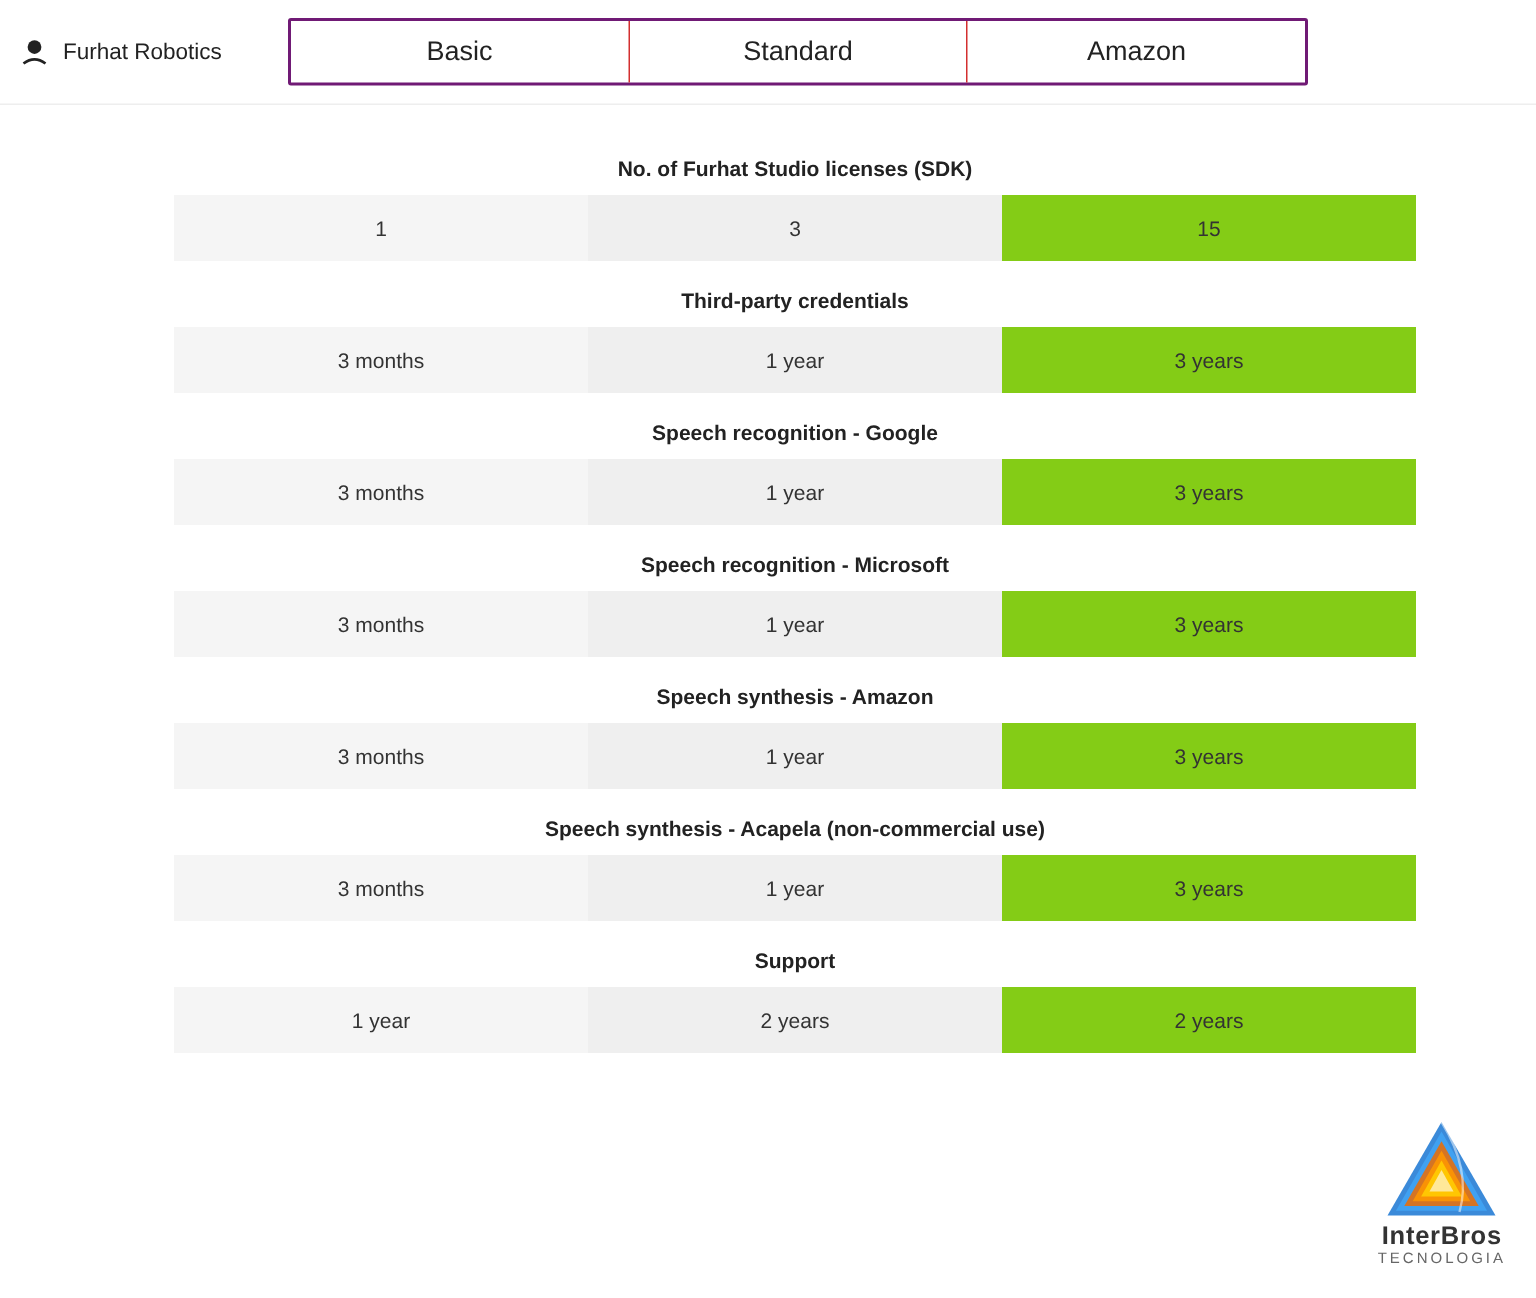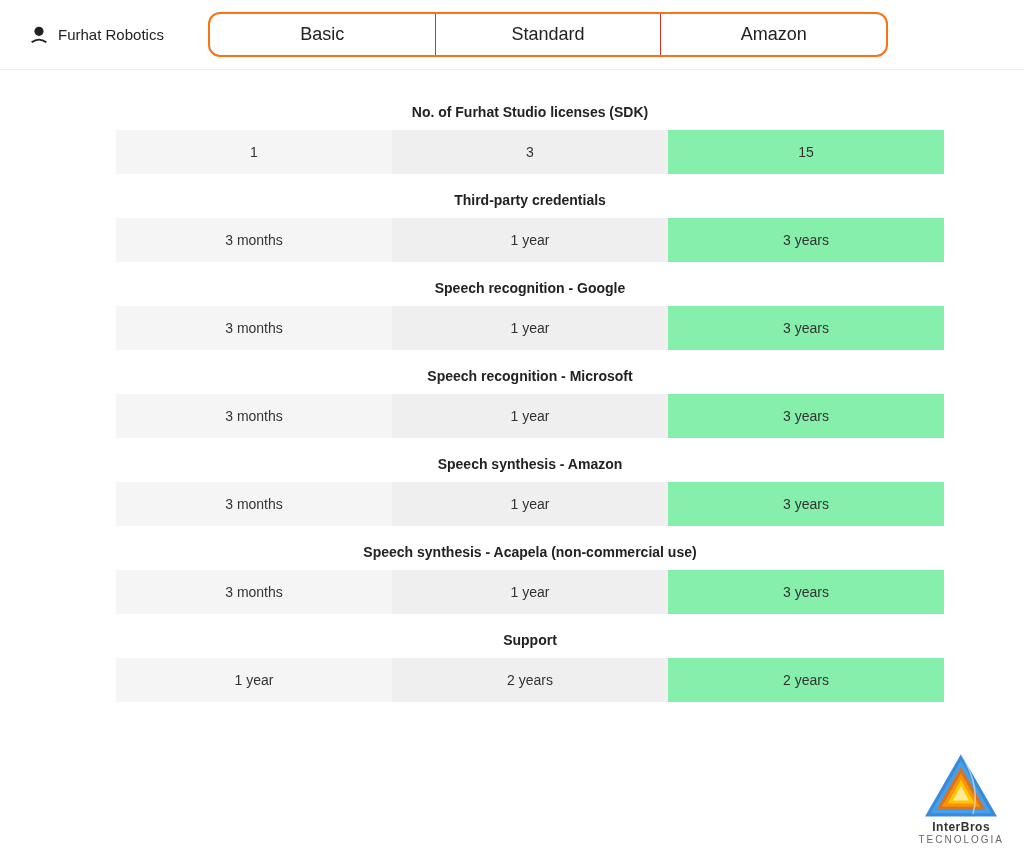--- a/index.html
+++ b/index.html
@@ -9,43 +9,43 @@
       color: #222;
       width: 1024px;
       min-height: 865px;
       position: relative;
     }
 
     
     .header {
       display: flex;
       align-items: center;
-      padding: 12px 28px;
+      padding: 12px 12px;
       border-bottom: 1px solid #eee;
     }
     .logo-area {
       display: flex;
       align-items: center;
       gap: 8px;
       min-width: 180px;
     }
     .logo-icon {
       width: 22px;
       height: 22px;
     }
     .logo-text {
       font-size: 15px;
       font-weight: 500;
       color: #222;
     }
     .plan-tabs {
       display: flex;
       flex: 1;
-      border: 2px solid #f97316;
-      border-radius: 12px;
+      border: 2px solid #701a75;
+      border-radius: 2px;
       max-width: 680px;
     }
     .plan-tab {
       flex: 1;
       text-align: center;
       padding: 10px 0;
       font-size: 18px;
       font-weight: 400;
       color: #222;
       cursor: pointer;
@@ -82,38 +82,38 @@
       color: #333;
       background: #fff;
     }
     .cell.basic {
       background: #f5f5f5;
     }
     .cell.standard {
       background: #efefef;
     }
     .cell.premium {
-      background: #86efac;
+      background: #84cc16;
     }
 
     
     .footer-logo {
       position: absolute;
       bottom: 20px;
       right: 20px;
       display: flex;
       flex-direction: column;
       align-items: center;
     }
     .interbros-triangle {
       width: 80px;
       height: 72px;
     }
     .interbros-label {
-      font-size: 12px;
+      font-size: 17px;
       font-weight: 700;
       color: #333;
       letter-spacing: 0.5px;
       margin-top: 2px;
     }
     .interbros-sublabel {
       font-size: 10px;
       color: #666;
       letter-spacing: 2px;
       text-transform: uppercase;

